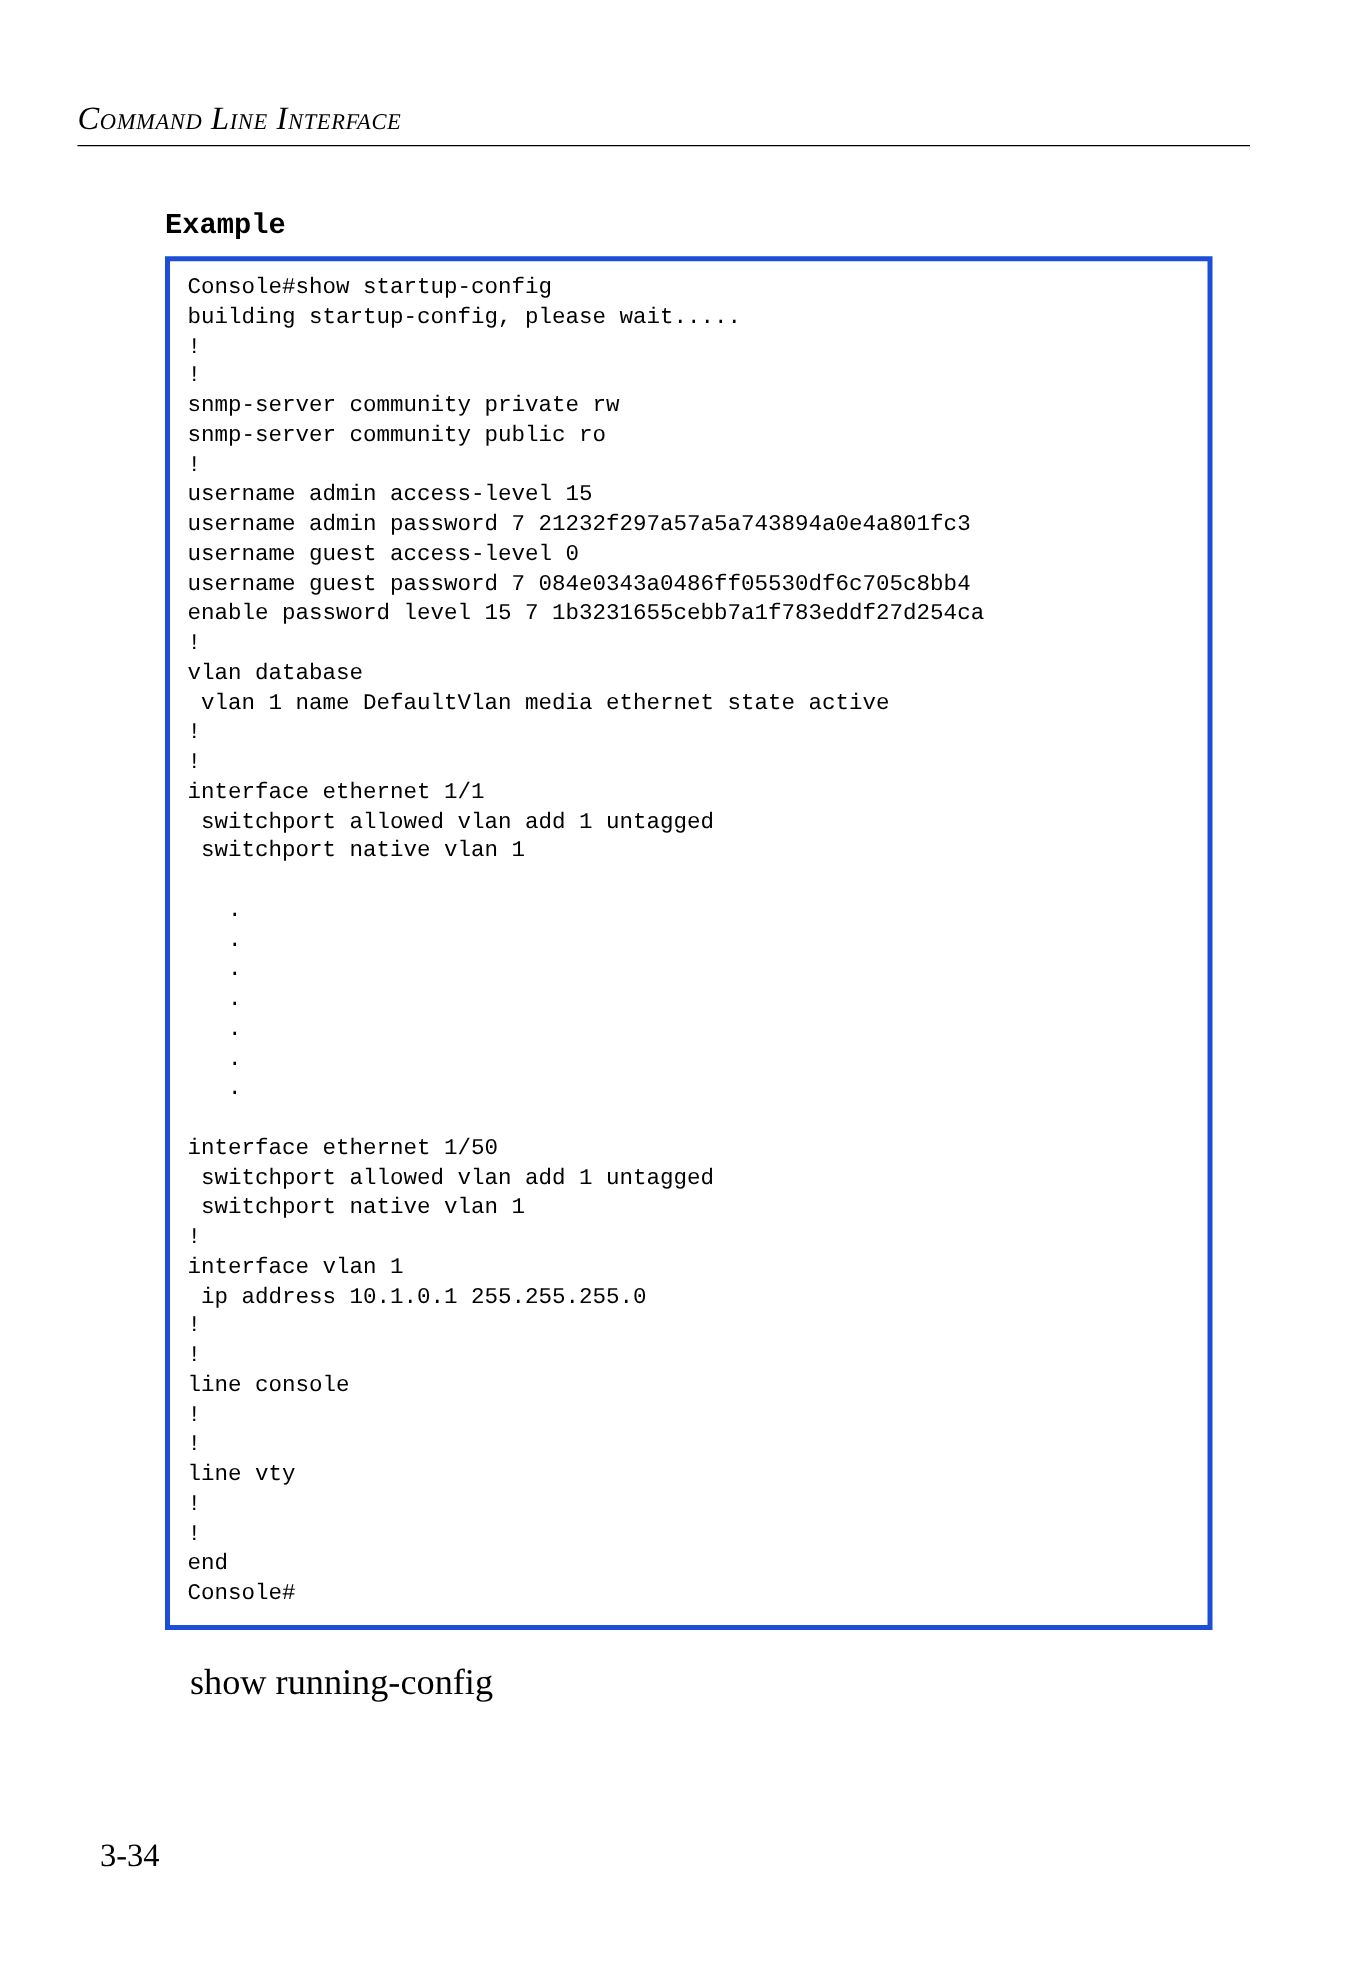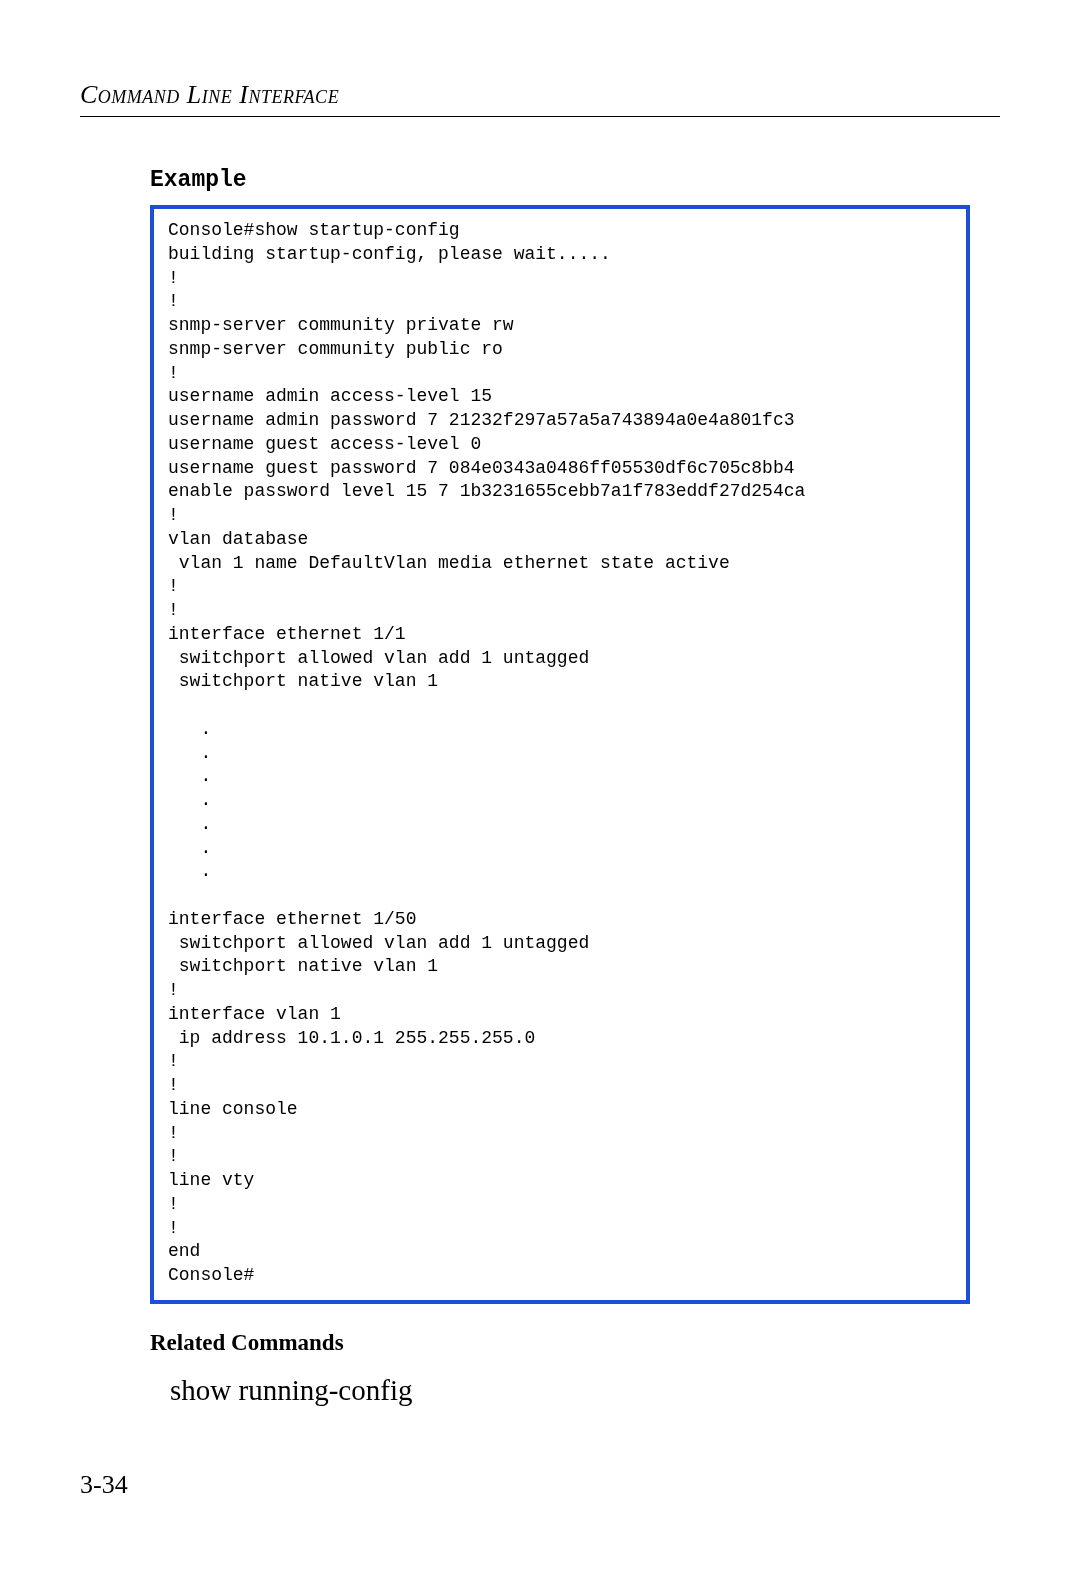--- a/index.html
+++ b/index.html
@@ -9,21 +9,21 @@
     height: 1570px;
     background: #fff;
     font-family: Georgia, 'Times New Roman', Times, serif;
     color: #000;
   }
   .page {
     position: relative;
     width: 1080px;
     height: 1570px;
     box-sizing: border-box;
-    padding: 80px 80px 60px 80px;
+    padding: 80px 80px 60px 62px;
   }
   .running-head {
     font-style: italic;
     font-size: 26px;
     letter-spacing: 0.5px;
     font-variant: small-caps;
     margin-bottom: 6px;
   }
   .rule {
     border: none;
@@ -118,21 +118,20 @@
 !
 line console
 !
 !
 line vty
 !
 !
 end
 Console#</div>
 
-    <div class="related-heading">Related Commands</div>
 
     <div class="related-body">show running-config</div>
 
   </div>
 
   <div class="page-number">3-34</div>
 
 </div>
 
 </body></html>

